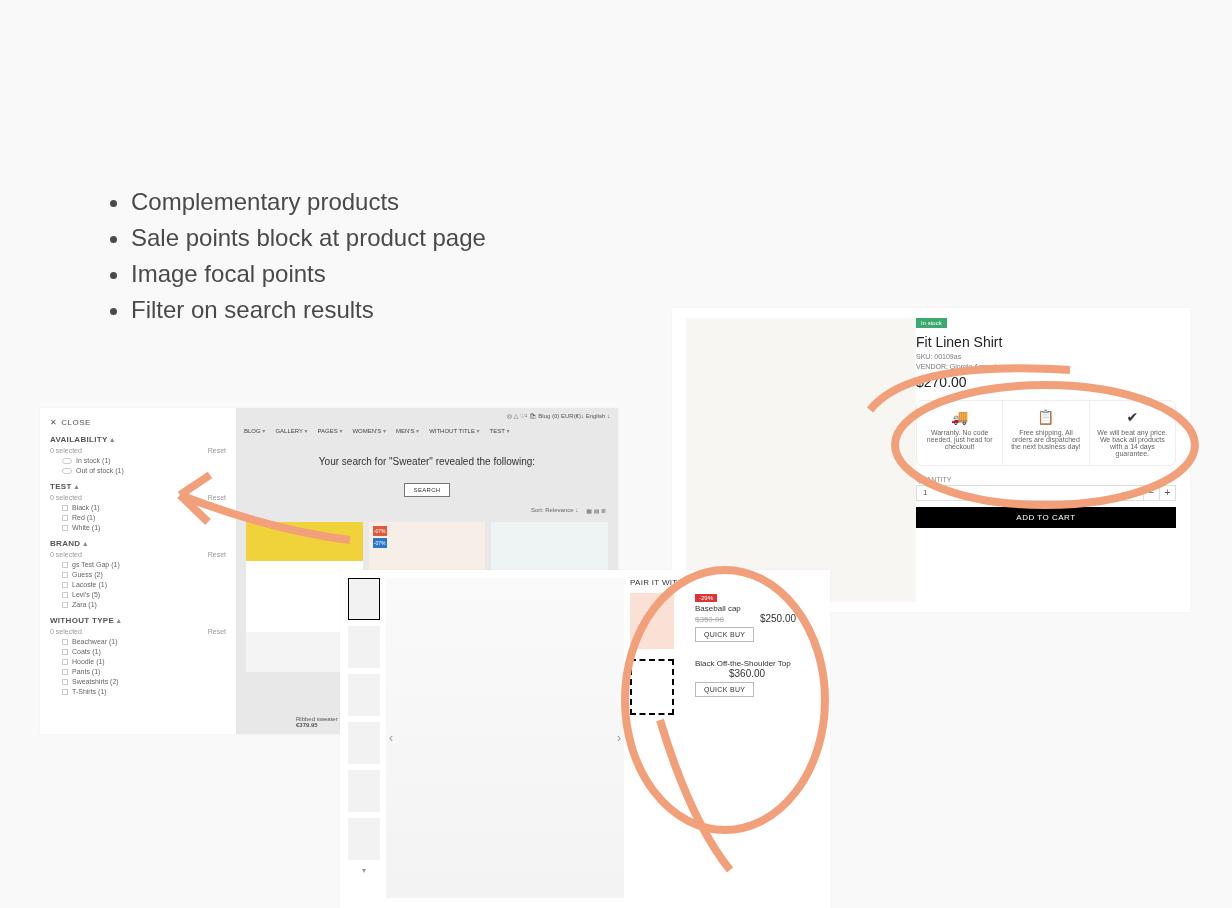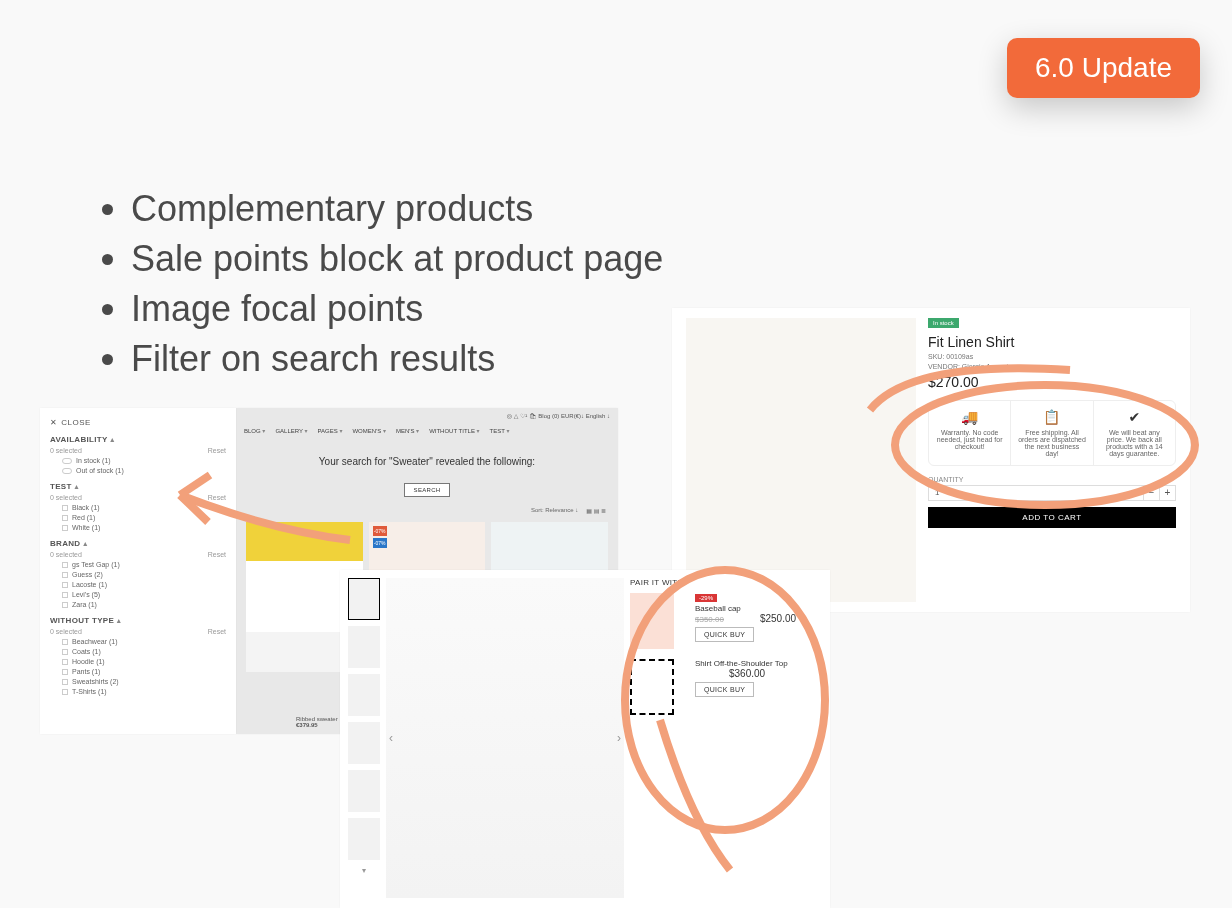--- a/index.html
+++ b/index.html
@@ -1,20 +1,20 @@
 <!DOCTYPE html>
 <html><head>
 <meta charset="utf-8">
 <style>
   *{box-sizing:border-box;margin:0;padding:0;}
   body{font-family:-apple-system,BlinkMacSystemFont,"Segoe UI",Helvetica,Arial,sans-serif;background:#f0f0f0;width:1232px;height:908px;overflow:hidden;position:relative;}
   .slide{position:absolute;inset:0;background:#f9f9f9;}
   .badge{position:absolute;top:38px;right:32px;background:#f26a3a;color:#fff;padding:14px 28px;border-radius:10px;font-size:28px;box-shadow:0 10px 30px rgba(0,0,0,.2);}
   .title{position:absolute;top:95px;left:103px;font-size:54px;font-weight:600;color:#4a4a4a;}
-  .bullets{position:absolute;top:180px;left:103px;font-size:36px;color:#4a4a4a;}
+  .bullets{position:absolute;top:180px;left:103px;font-size:24px;color:#4a4a4a;}
   .bullets li{margin:8px 0 8px 28px;list-style:disc;}
   .panel{position:absolute;background:#fff;box-shadow:0 0 2px rgba(0,0,0,.05);}
   
   .filters{top:408px;left:40px;width:196px;height:326px;font-size:7px;color:#555;padding:10px 10px;}
   .filters .close{font-size:8px;letter-spacing:.5px;display:flex;align-items:center;gap:4px;}
   .filters .sec-head{font-size:8px;font-weight:600;margin-top:8px;letter-spacing:.3px;display:flex;align-items:center;gap:3px;}
   .filters .sel{font-size:7px;color:#999;display:flex;justify-content:space-between;margin-top:3px;}
   .filters .opt{font-size:7px;color:#666;margin-top:3px;padding-left:12px;display:flex;align-items:center;gap:4px;}
   .pill{display:inline-block;width:10px;height:6px;border:1px solid #ccc;border-radius:3px;}
   .chk{display:inline-block;width:6px;height:6px;border:1px solid #ccc;}
@@ -25,21 +25,21 @@
   .search .nav{height:16px;display:flex;align-items:center;gap:10px;padding-left:8px;font-size:6px;color:#444;}
   .search .nav span::after{content:" \25BE";color:#888;}
   .search .msg{text-align:center;font-size:10px;color:#333;margin-top:18px;}
   .search .sbtn{margin:16px auto 0;display:block;width:46px;height:14px;border:1px solid #777;font-size:6px;text-align:center;line-height:12px;letter-spacing:.3px;color:#333;background:#fff;}
   .search .sort{display:flex;justify-content:flex-end;gap:8px;font-size:6px;color:#666;padding-right:12px;margin-top:10px;}
   .search .grid{display:flex;gap:6px;padding:8px 10px;}
   .search .card{flex:1;background:#f4f4f4;height:150px;position:relative;}
   .search .card .imgph{width:100%;height:110px;}
   .search .card .lbl{position:absolute;top:4px;left:4px;width:14px;height:10px;font-size:5px;color:#fff;text-align:center;line-height:10px;}
   
-  .prod{top:308px;left:672px;width:518px;height:304px;background:#fff;padding:10px 14px;display:flex;gap:12px;}
+  .prod{top:308px;left:672px;width:518px;height:304px;background:#fff;padding:10px 14px;display:flex;}
   .prod .photo{width:230px;height:284px;background:linear-gradient(#f8f6f2,#f8f6f2);}
   .prod .meta{flex:1;font-size:8px;color:#555;}
   .stock{display:inline-block;background:#3ca86d;color:#fff;font-size:6px;padding:2px 5px;}
   .pname{font-size:14px;color:#222;margin-top:6px;}
   .sku,.vendor{font-size:7px;color:#777;margin-top:3px;}
   .price{font-size:14px;color:#222;margin-top:4px;}
   .salepts{display:flex;border:1px solid #eee;border-radius:6px;margin-top:10px;}
   .sp{flex:1;text-align:center;font-size:7px;color:#666;padding:8px 6px;border-right:1px solid #eee;}
   .sp:last-child{border-right:none;}
   .sp .ic{font-size:14px;color:#333;display:block;margin-bottom:4px;}
@@ -68,21 +68,20 @@
   .qb{border:1px solid #bbb;font-size:7px;padding:3px 8px;margin-top:3px;display:inline-block;letter-spacing:.3px;}
   .stars{font-size:8px;color:#111;margin-top:2px;}
   .dashimg{border:2px dashed #000;}
   
   svg.anno{position:absolute;pointer-events:none;}
 </style>
 </head>
 <body>
 
 <div class="slide">
-  <div class="badge">6.0 Update</div>
   <ul class="bullets">
     <li>Complementary products</li>
     <li>Sale points block at product page</li>
     <li>Image focal points</li>
     <li>Filter on search results</li>
   </ul>
 
   <div class="panel search">
     <div class="topbar">◎ △ ♡¹ 🛍 Blog (0)  EUR(€)↓  English ↓</div>
     <div class="nav">
@@ -266,21 +265,21 @@
         <div class="pbody">
           <span class="disc">-29%</span><br>
           <span>Baseball cap</span><br>
           <span class="pold">$350.00</span><span class="pprice">$250.00</span><br>
           <span class="qb">QUICK BUY</span>
         </div>
       </div>
       <div class="pi">
         <div class="pimg dashimg" style="background:#fff"></div>
         <div class="pbody">
-          <span>Shirt Off-the-Shoulder Top</span><br>
+          <span>Black Off-the-Shoulder Top</span><br>
           <span class="pprice">$360.00</span><br>
           <span class="qb">QUICK BUY</span>
         </div>
       </div>
     </div>
   </div>
 
   <svg class="anno" style="top:350px;left:850px;width:360px;height:180px;">
     <ellipse cx="195" cy="95" rx="150" ry="60" fill="none" stroke="#f2a07a" stroke-width="8"></ellipse>
     <path d="M 20 60 Q 60 10 220 20" fill="none" stroke="#f2a07a" stroke-width="8"></path>

